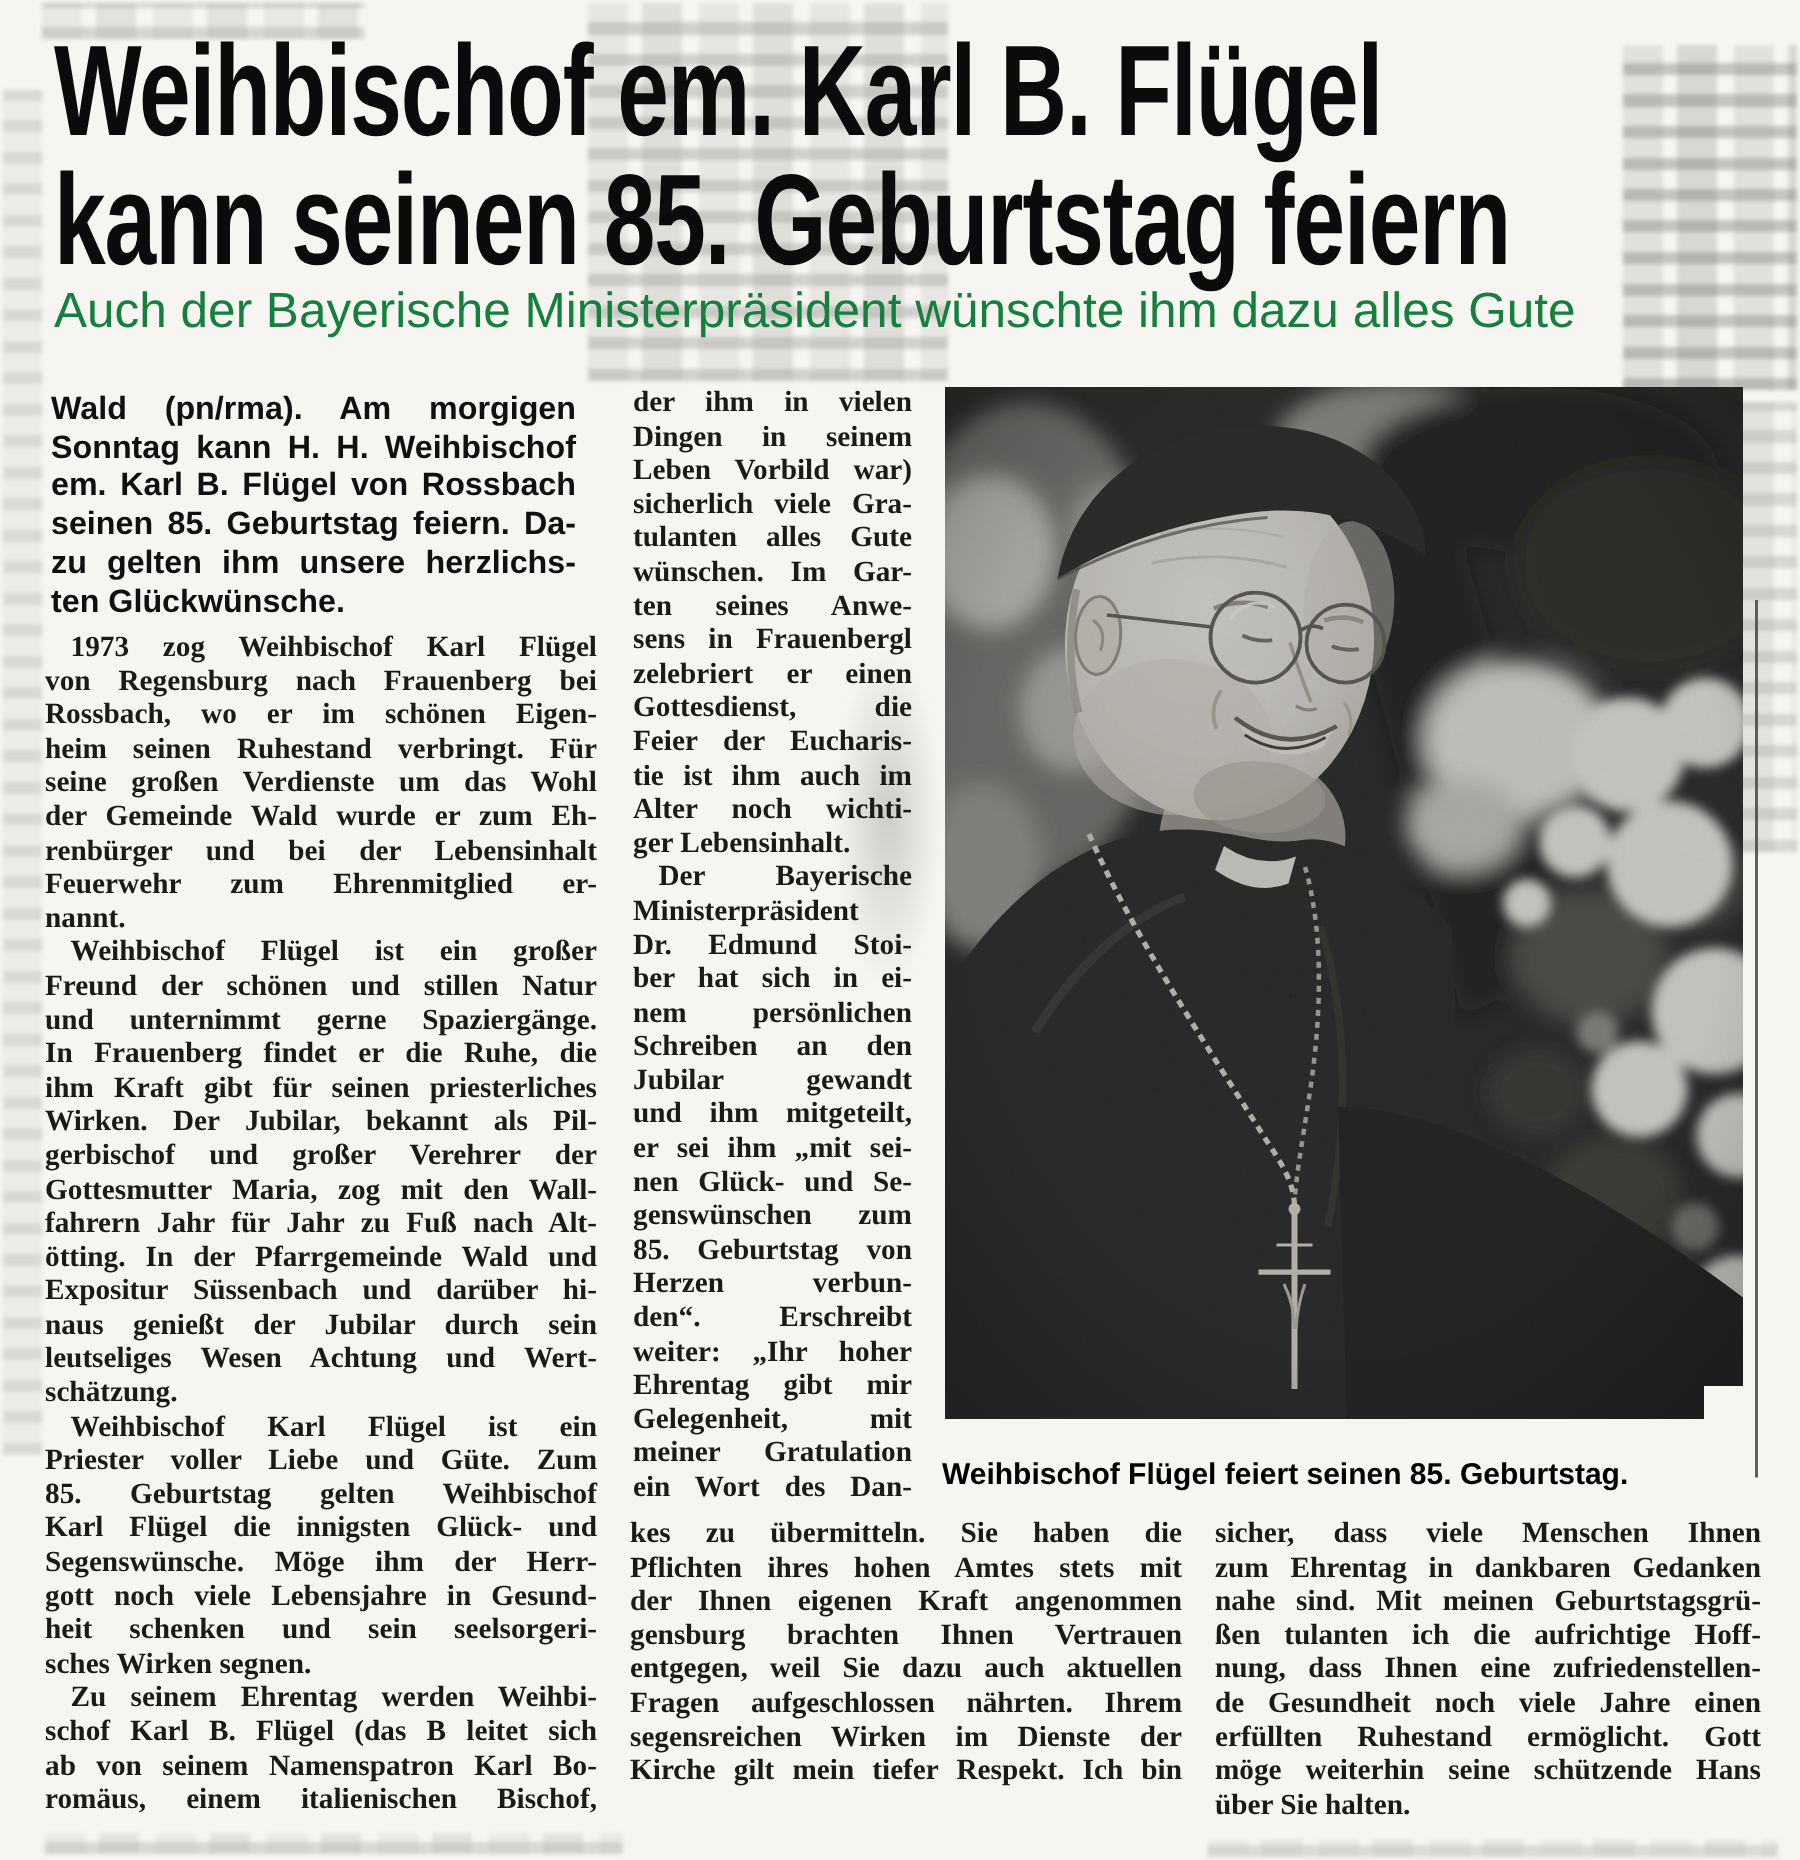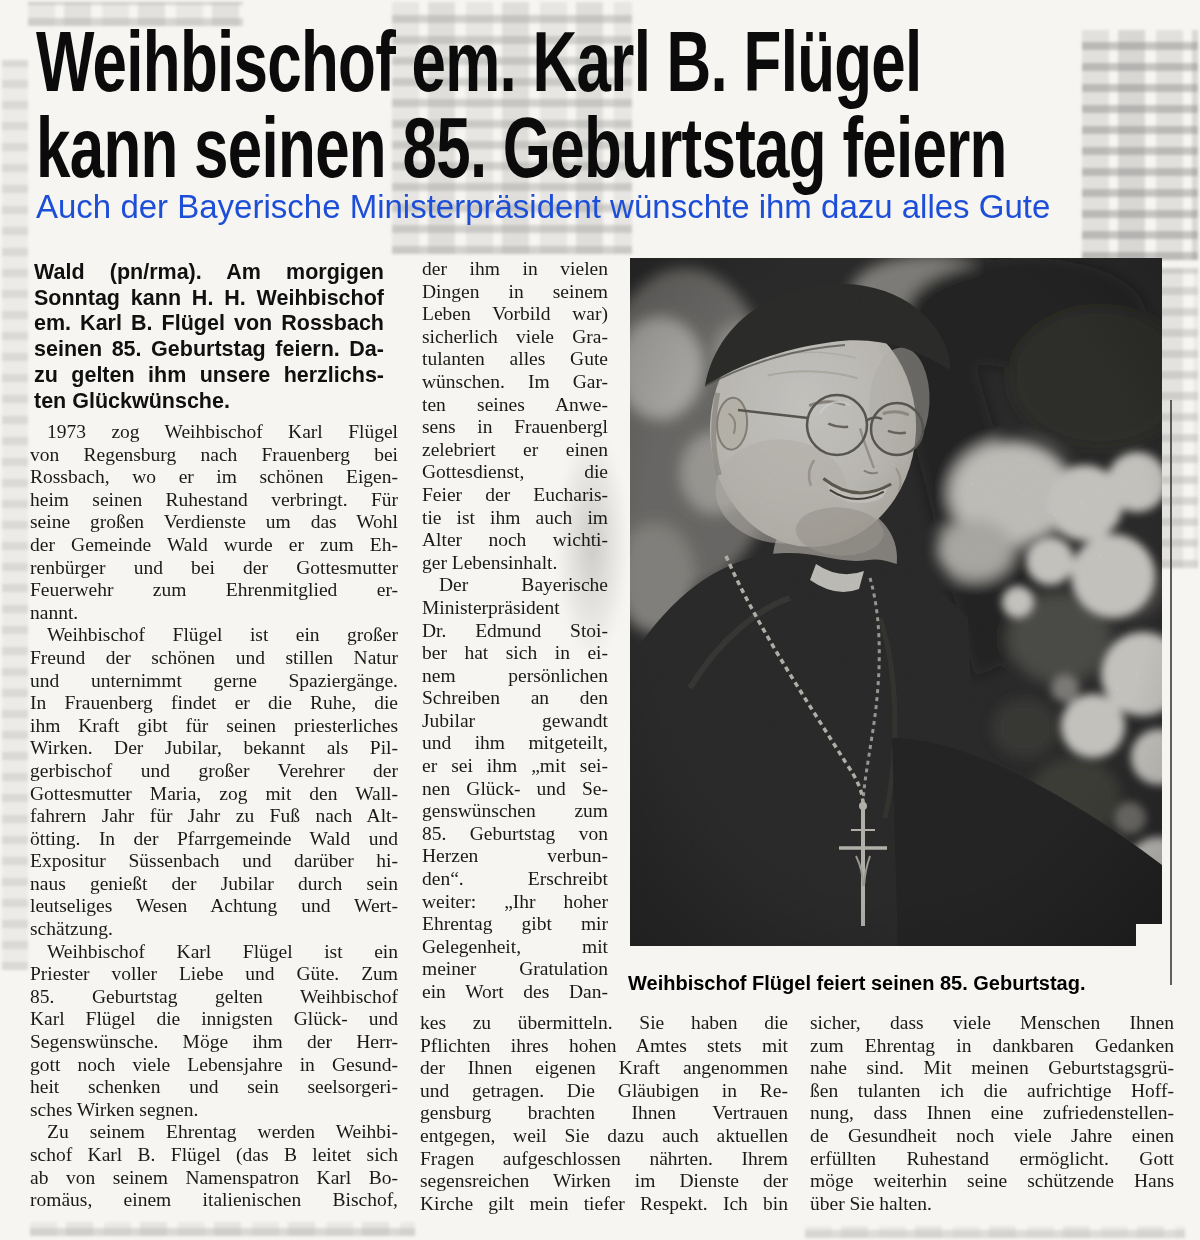--- a/index.html
+++ b/index.html
@@ -13,23 +13,23 @@
   .glines{background-image:
       repeating-linear-gradient(0deg, rgba(75,75,75,.42) 0 8px, rgba(0,0,0,0) 8px 21px),
       repeating-linear-gradient(90deg, rgba(0,0,0,.12) 0 27px, rgba(0,0,0,0) 27px 36px,
         rgba(0,0,0,.18) 36px 63px, rgba(0,0,0,0) 63px 74px);}
   .gblob{background:radial-gradient(closest-side, rgba(95,95,95,.55), rgba(95,95,95,0));filter:blur(3px);}
   
   .hline{position:absolute;left:36px;font-family:"Liberation Sans",sans-serif;
          font-weight:700;font-size:86px;line-height:86px;color:#0b0b0b;
          letter-spacing:-1px;transform:scaleX(.72);transform-origin:0 0;white-space:nowrap;z-index:2;}
   .subhead{position:absolute;left:36px;top:189px;font-family:"Liberation Sans",sans-serif;
-         font-weight:400;font-size:33px;line-height:36px;color:#1d4ed8;white-space:nowrap;z-index:2;}
+         font-weight:400;font-size:33px;line-height:36px;color:#15803d;white-space:nowrap;z-index:2;}
   
-  .col{position:absolute;z-index:2;}
+  .col{position:absolute;z-index:2;font-weight:bold;}
   .lead-col{font-family:"Liberation Sans",sans-serif;font-weight:700;
             font-size:21.5px;color:#101010;}
   .lead-col .line{line-height:25.7px;}
   .serif{font-size:19.5px;color:#1a1a18;}
   .serif .line{line-height:22.6px;}
   .par{margin:0;}
   .line{text-align:left;}
   .jl{text-align:justify;text-align-last:justify;text-justify:inter-word;}
   .first{text-indent:17px;}
   
@@ -70,21 +70,21 @@
       </div>
     </div>
   <div class="col serif" style="left:30px;top:421px;width:368px;">
       <div class="par">
         <div class="line jl first">1973 zog Weihbischof Karl Flügel</div>
         <div class="line jl">von Regensburg nach Frauenberg bei</div>
         <div class="line jl">Rossbach, wo er im schönen Eigen-</div>
         <div class="line jl">heim seinen Ruhestand verbringt. Für</div>
         <div class="line jl">seine großen Verdienste um das Wohl</div>
         <div class="line jl">der Gemeinde Wald wurde er zum Eh-</div>
-        <div class="line jl">renbürger und bei der Gottesmutter</div>
+        <div class="line jl">renbürger und bei der Lebensinhalt</div>
         <div class="line jl">Feuerwehr zum Ehrenmitglied er-</div>
         <div class="line">nannt.</div>
       </div>
       <div class="par">
         <div class="line jl first">Weihbischof Flügel ist ein großer</div>
         <div class="line jl">Freund der schönen und stillen Natur</div>
         <div class="line jl">und unternimmt gerne Spaziergänge.</div>
         <div class="line jl">In Frauenberg findet er die Ruhe, die</div>
         <div class="line jl">ihm Kraft gibt für seinen priesterliches</div>
         <div class="line jl">Wirken. Der Jubilar, bekannt als Pil-</div>
@@ -151,21 +151,20 @@
         <div class="line jl">Gelegenheit, mit</div>
         <div class="line jl">meiner Gratulation</div>
         <div class="line jl">ein Wort des Dan-</div>
       </div>
     </div>
   <div class="col serif" style="left:420px;top:1012px;width:368px;">
       <div class="par">
         <div class="line jl">kes zu übermitteln. Sie haben die</div>
         <div class="line jl">Pflichten ihres hohen Amtes stets mit</div>
         <div class="line jl">der Ihnen eigenen Kraft angenommen</div>
-        <div class="line jl">und getragen. Die Gläubigen in Re-</div>
         <div class="line jl">gensburg brachten Ihnen Vertrauen</div>
         <div class="line jl">entgegen, weil Sie dazu auch aktuellen</div>
         <div class="line jl">Fragen aufgeschlossen nährten. Ihrem</div>
         <div class="line jl">segensreichen Wirken im Dienste der</div>
         <div class="line jl">Kirche gilt mein tiefer Respekt. Ich bin</div>
       </div>
     </div>
   <div class="col serif" style="left:810px;top:1012px;width:364px;">
       <div class="par">
         <div class="line jl">sicher, dass viele Menschen Ihnen</div>

